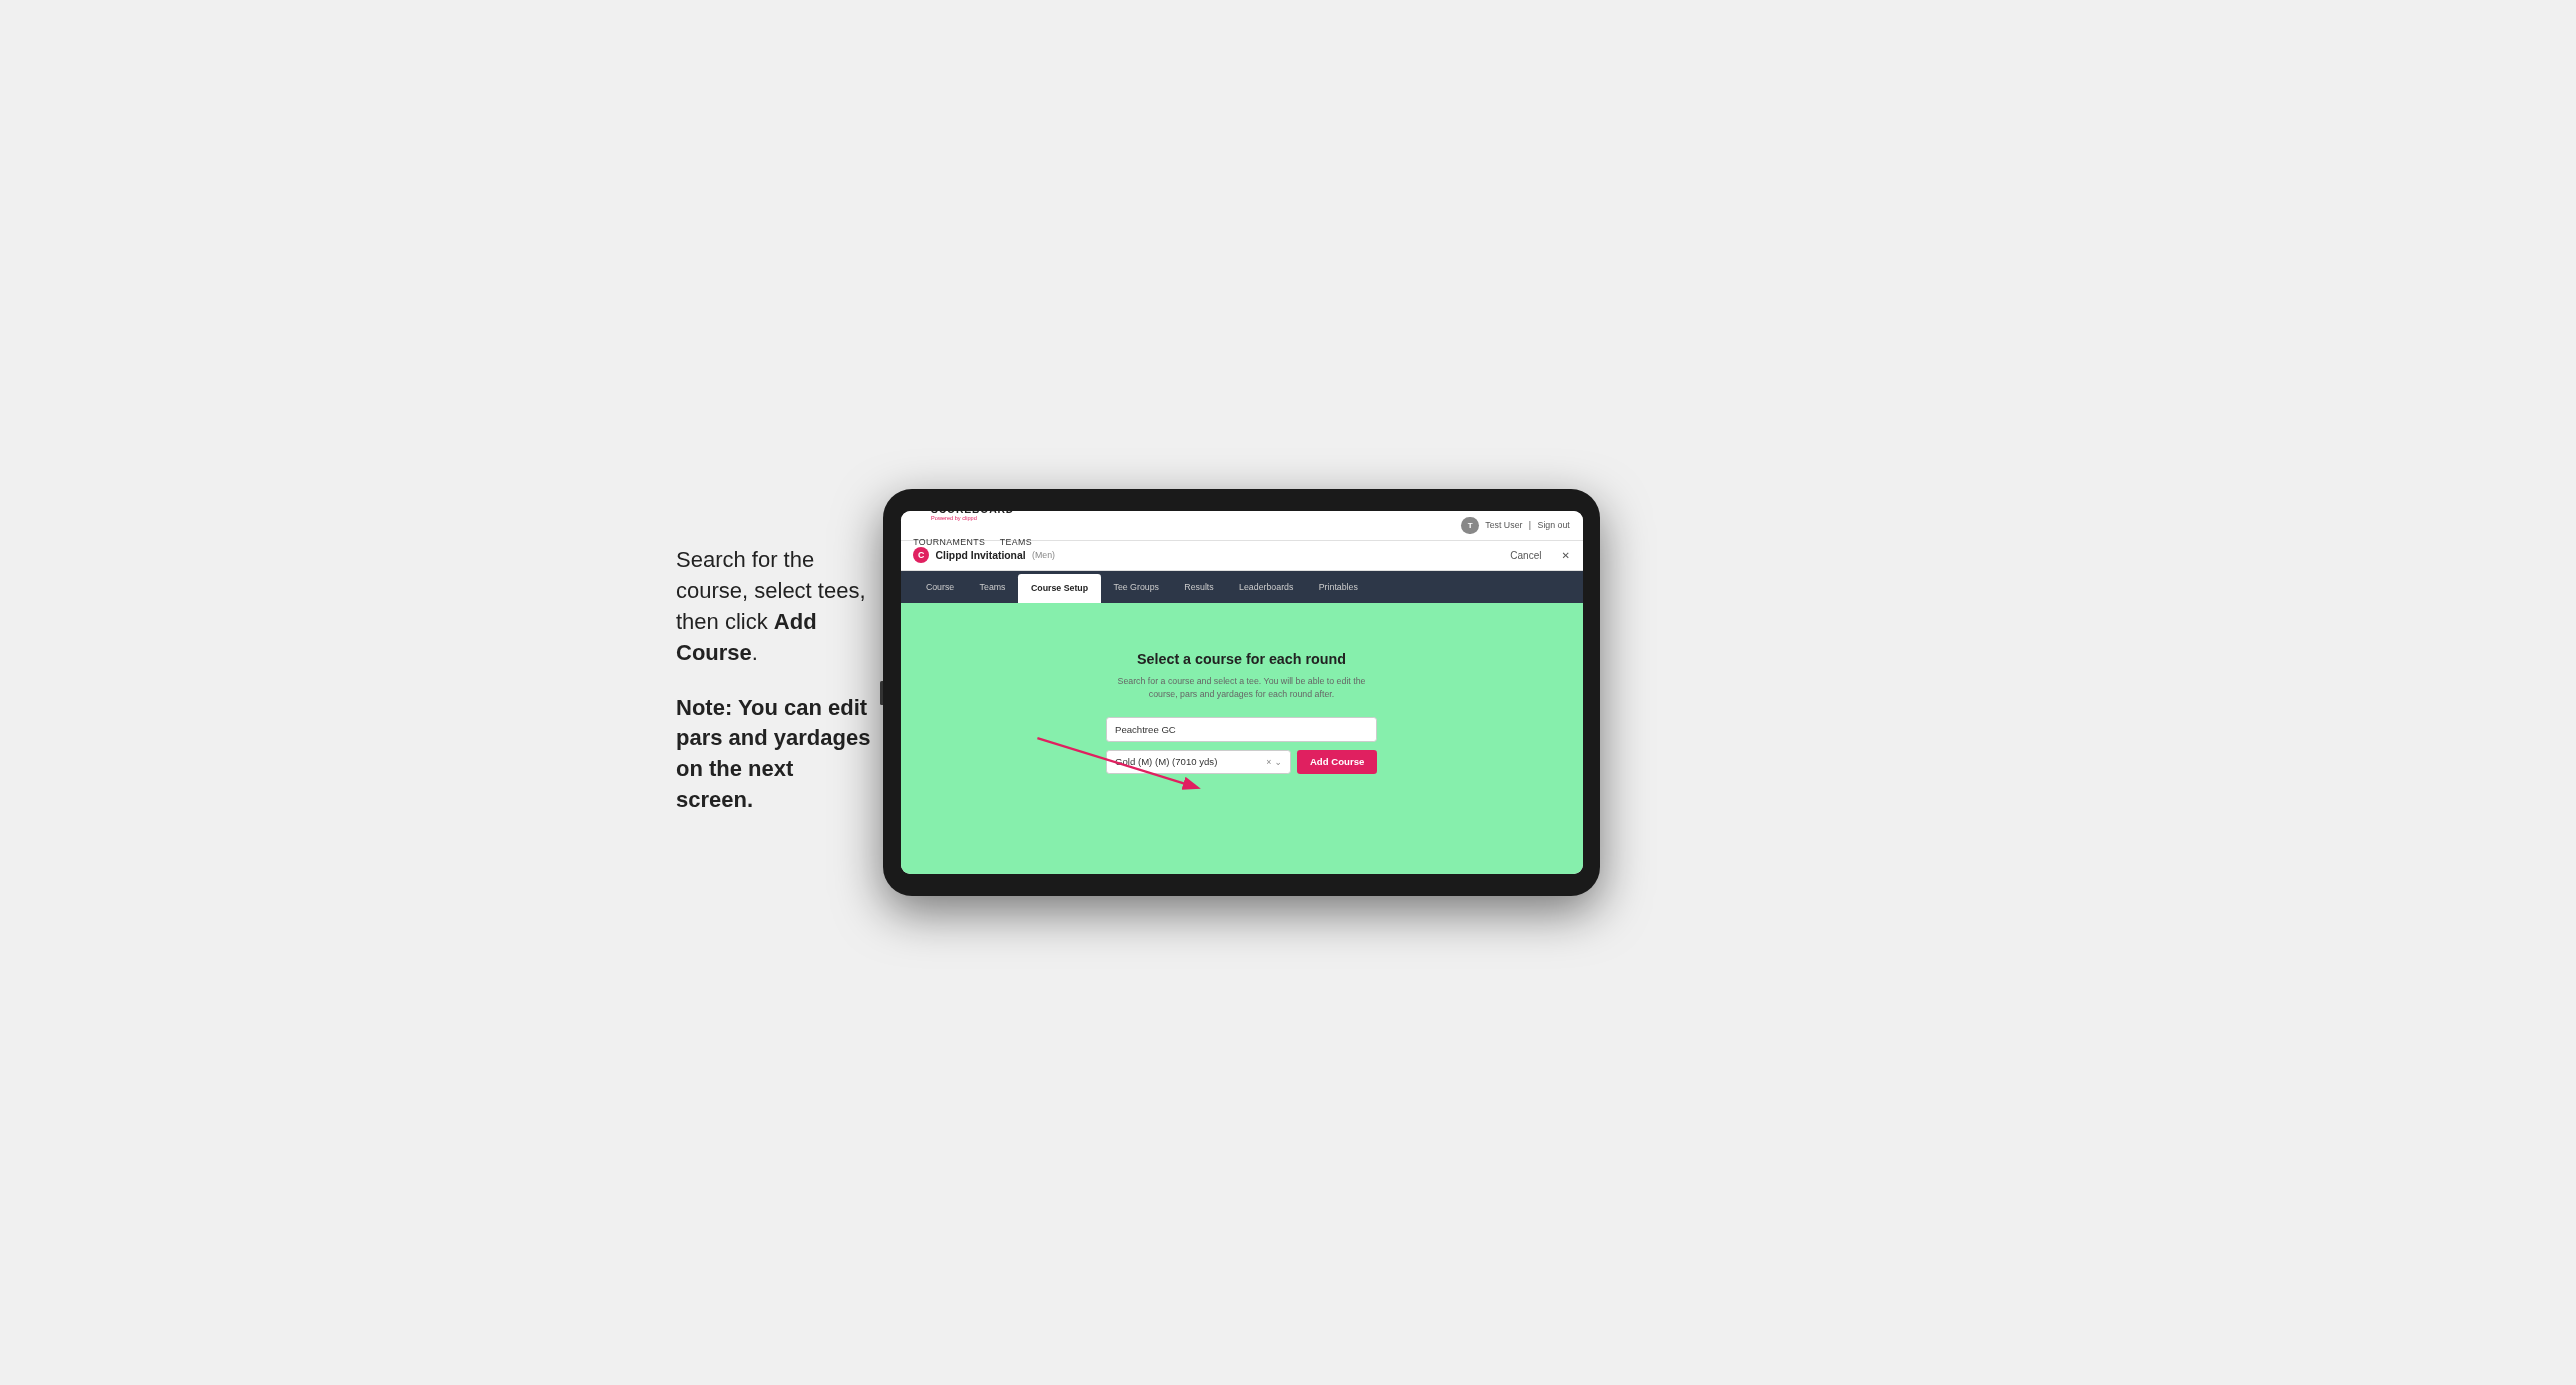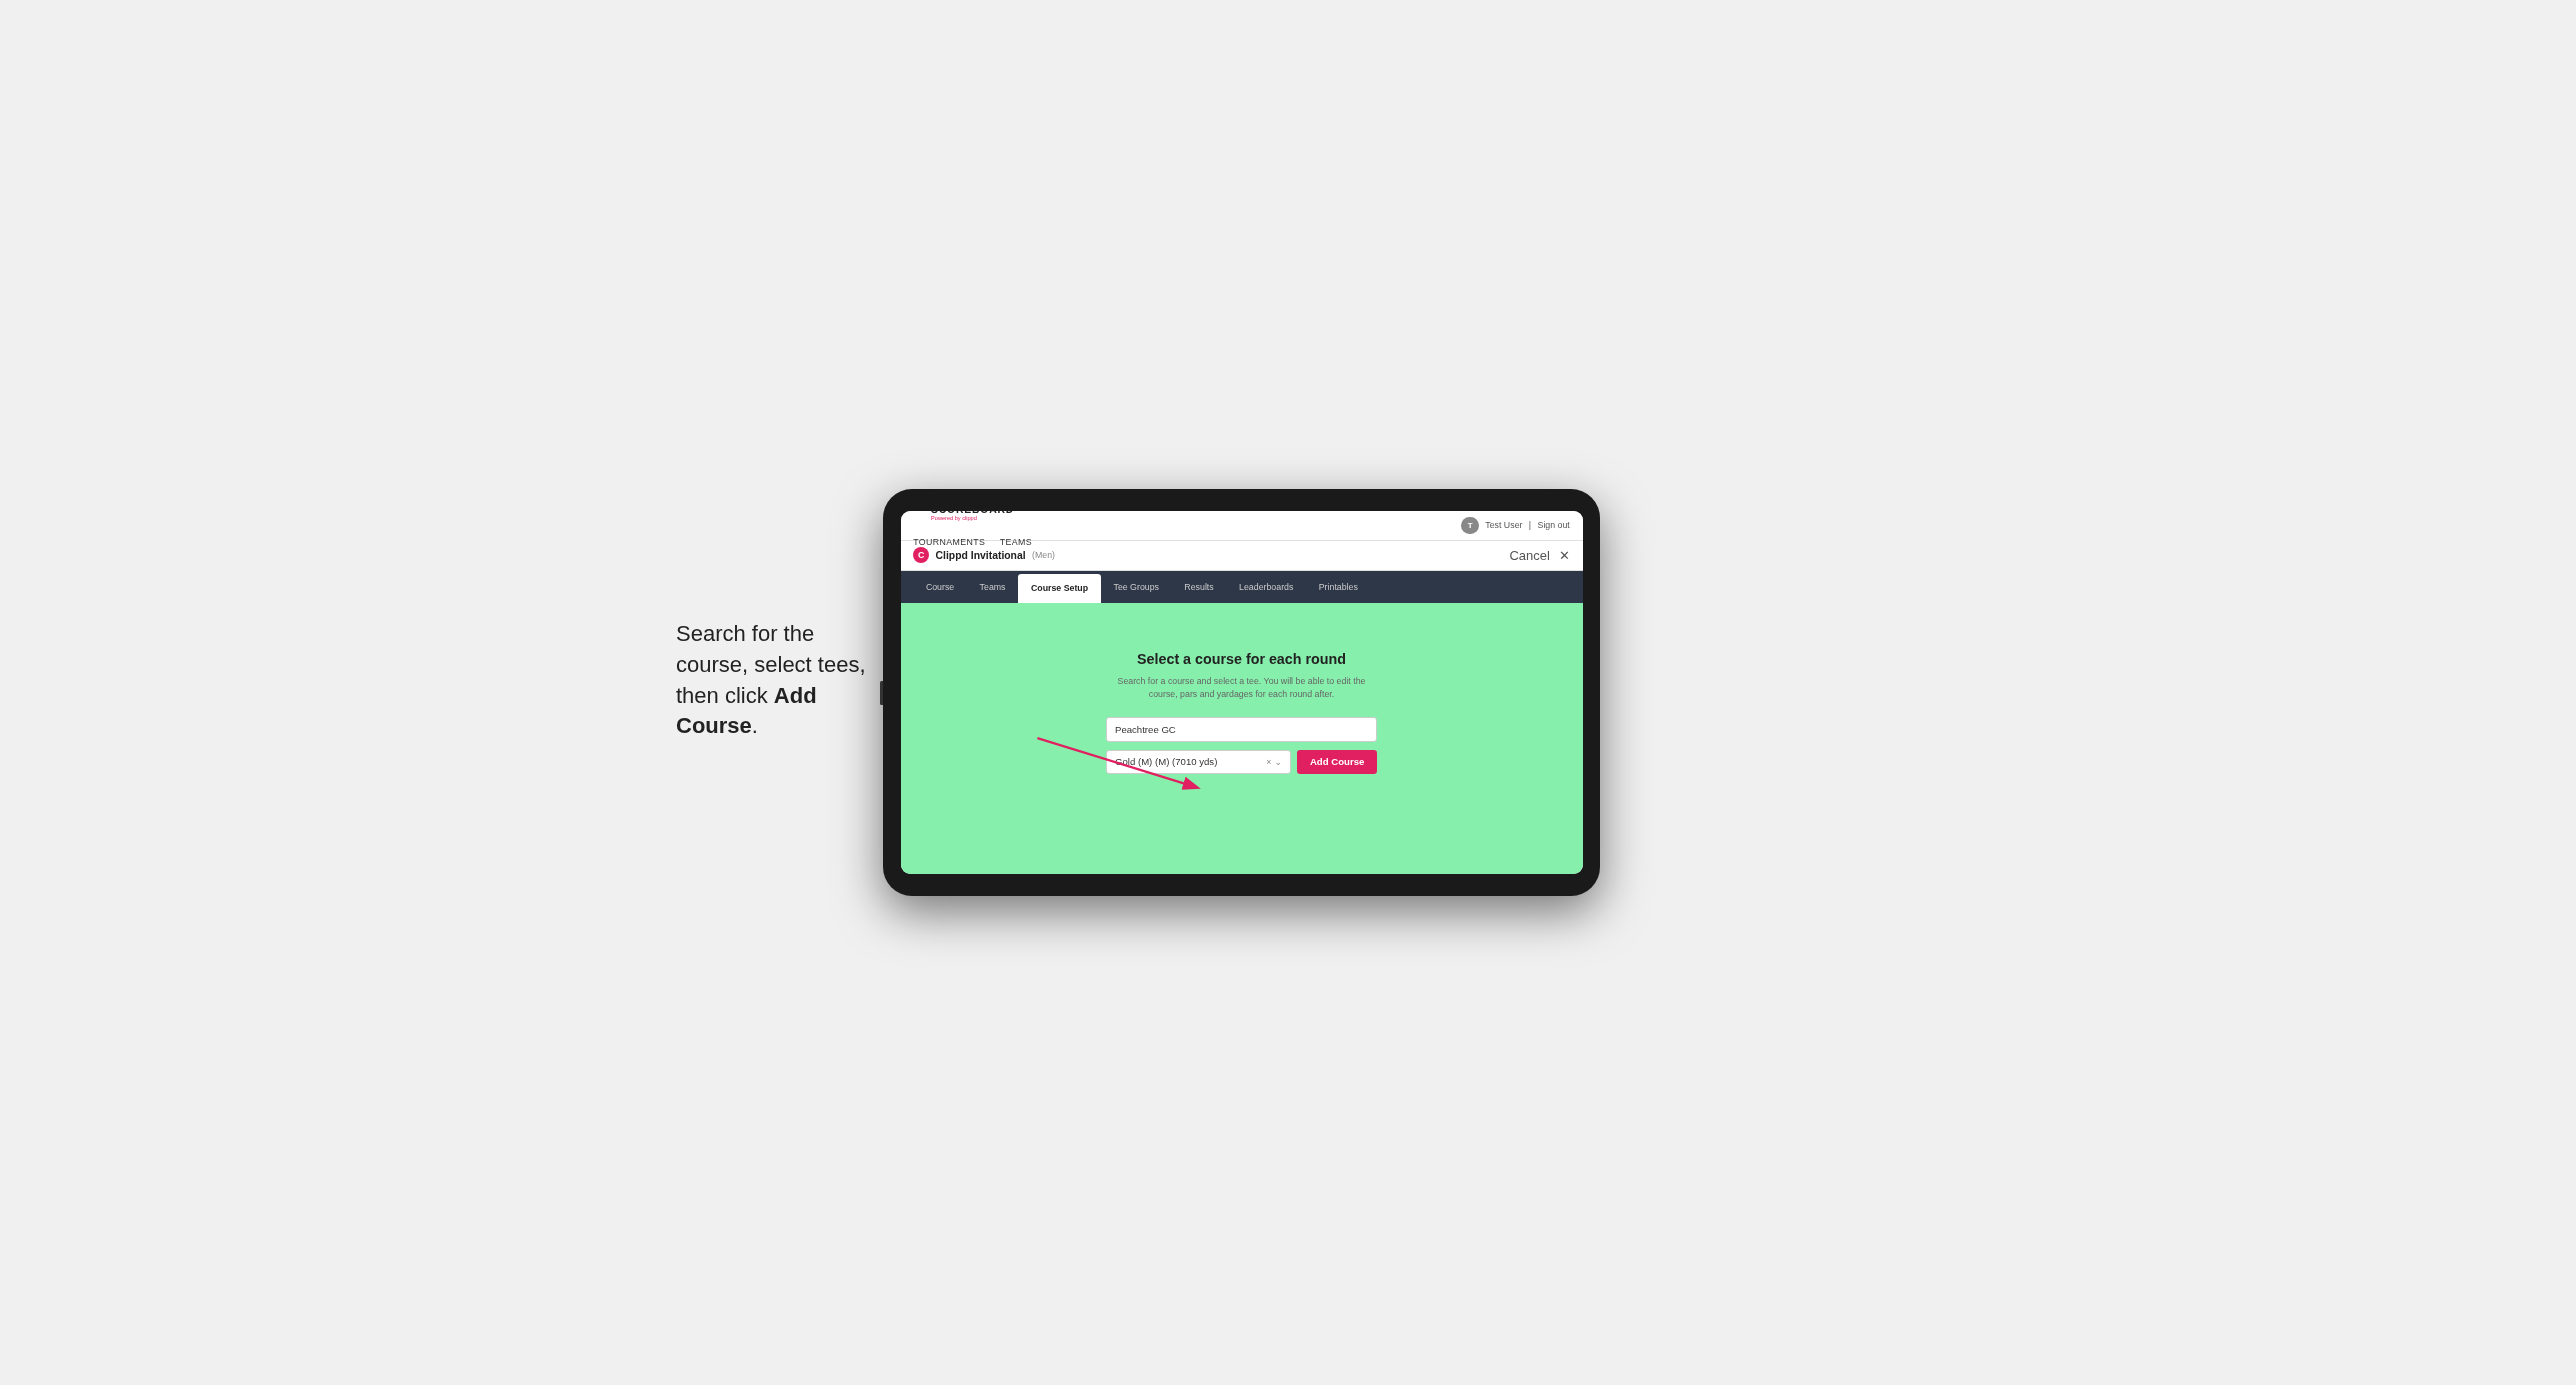--- a/index.html
+++ b/index.html
@@ -155,26 +155,26 @@
       color: white;
       font-size: 8.8px;
       font-weight: bold;
     }
     .tournament-title .t-subtitle {
       font-size: 8.8px;
       color: #888;
       font-weight: normal;
     }
     .cancel-btn {
-      font-size: 13px;
+      font-size: 10px;
       color: #555;
       cursor: pointer;
       display: flex;
       align-items: center;
-      gap: 9px;
+      gap: 20px;
     }
 
     
     .tab-nav {
       background: #2d3748;
       display: flex;
       align-items: center;
       padding: 0 12.7px;
     }
     .tab-item {
@@ -297,20 +297,21 @@
       border-radius: 1.6px 0 0 1.6px;
     }
   </style>
 </head>
 <body>
 
 <div class="page-wrapper">
 
   <div class="annotation-panel">
     <p>Search for the course, select tees, then click <strong>Add Course</strong>.</p>
+    <p class="bold-note">Note: You can edit pars and yardages on the next screen.</p>
   </div>
 
   <div class="tablet-device">
     <div class="tablet-side-btn"></div>
 
     <div class="tablet-screen">
 
       <div class="app-navbar">
         <div class="navbar-left">
           <div class="scoreboard-logo">

